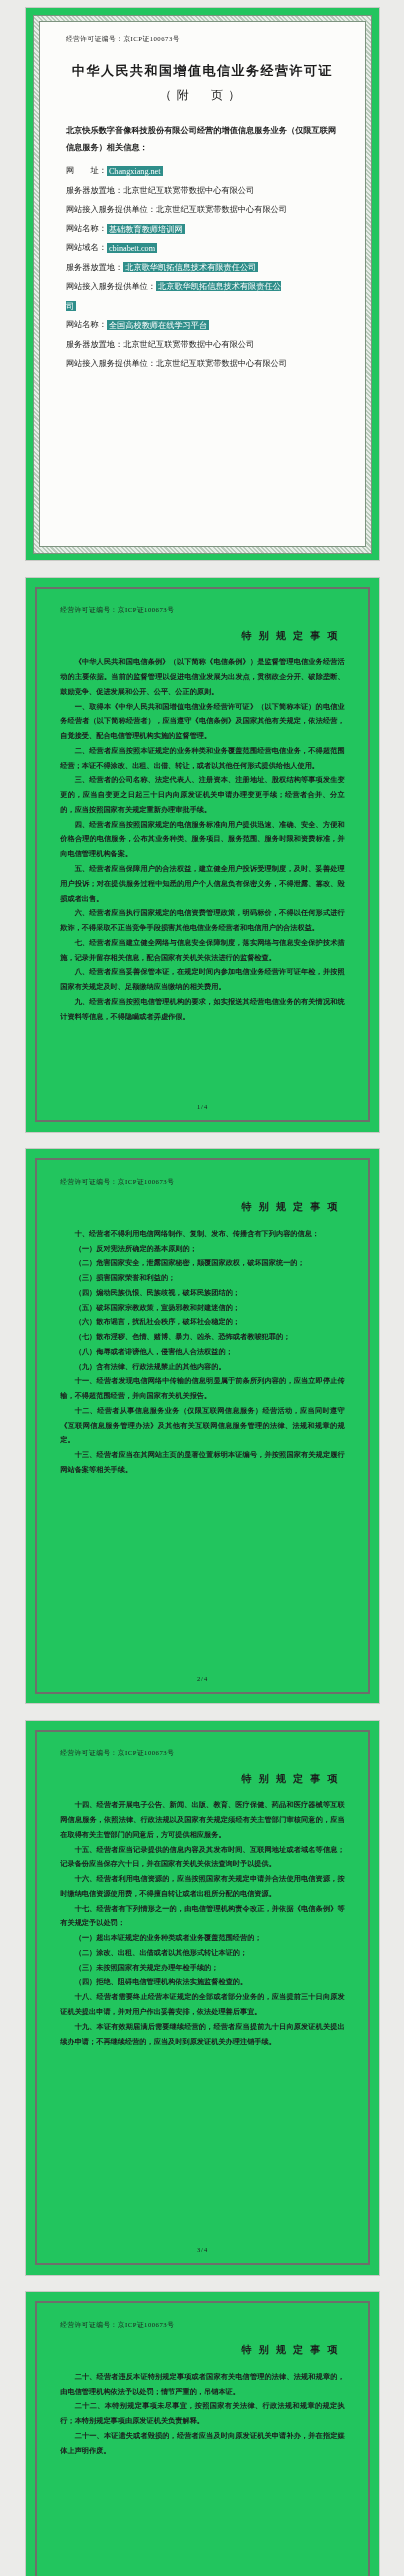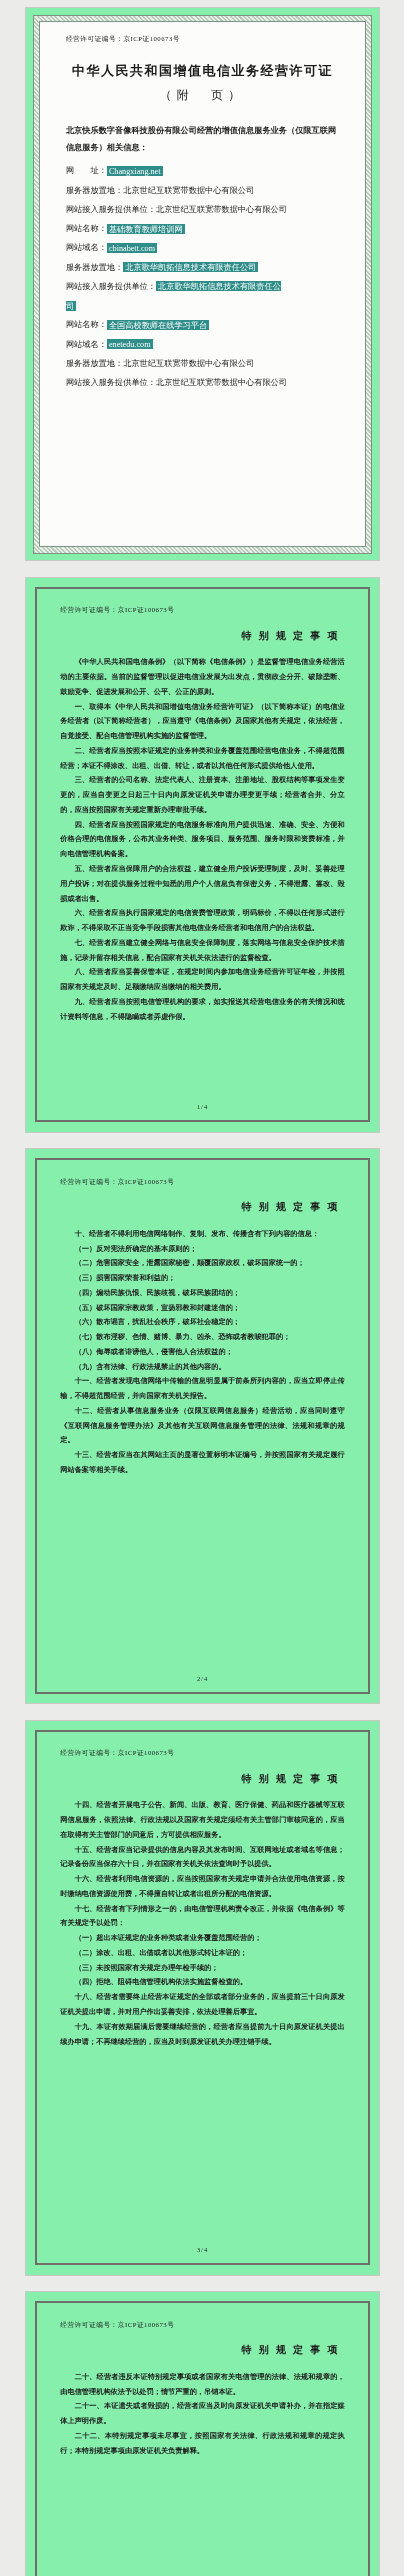--- a/index.html
+++ b/index.html
@@ -9,21 +9,21 @@
     background: #ebebe9;
     font-family: "Liberation Serif", "DejaVu Serif", serif;
     color: #1c1c1c;
   }
   .canvas { padding: 7.2px 0 9.3px; }
 
   
   .sheet {
     width: 355px;
     margin: 0 auto 15.5px;
-    background: #86efac;
+    background: #22c55e;
     border: 0.5px solid #c9c9c5;
     position: relative;
   }
   .sheet:last-child { margin-bottom: 0; }
 
   
   .cert-sheet { height: 554px; }
   .cert-frame {
     position: absolute;
     inset: 6.7px;
@@ -120,21 +120,20 @@
         <p class="cert-intro">北京快乐数字音像科技股份有限公司经营的增值信息服务业务（仅限互联网信息服务）相关信息：</p>
         <div class="cert-lines">
             <div class="info-line"><span class="info-label">网　　址：</span><span class="info-value hl">Changxiang.net</span></div>
             <div class="info-line"><span class="info-label">服务器放置地：</span><span class="info-value">北京世纪互联宽带数据中心有限公司</span></div>
             <div class="info-line"><span class="info-label">网站接入服务提供单位：</span><span class="info-value">北京世纪互联宽带数据中心有限公司</span></div>
             <div class="info-line"><span class="info-label">网站名称：</span><span class="info-value hl">基础教育教师培训网</span></div>
             <div class="info-line"><span class="info-label">网站域名：</span><span class="info-value hl">cbinabett.com</span></div>
             <div class="info-line"><span class="info-label">服务器放置地：</span><span class="info-value hl">北京歌华凯拓信息技术有限责任公司</span></div>
             <div class="info-line"><span class="info-label">网站接入服务提供单位：</span><span class="info-value hl">北京歌华凯拓信息技术有限责任公司</span></div>
             <div class="info-line"><span class="info-label">网站名称：</span><span class="info-value hl">全国高校教师在线学习平台</span></div>
-            <div class="info-line"><span class="info-label">网站域名：</span><span class="info-value hl">enetedu.com</span></div>
             <div class="info-line"><span class="info-label">服务器放置地：</span><span class="info-value">北京世纪互联宽带数据中心有限公司</span></div>
             <div class="info-line"><span class="info-label">网站接入服务提供单位：</span><span class="info-value">北京世纪互联宽带数据中心有限公司</span></div>
           </div>
       </div>
     </div>
   </section>
 
   <section class="sheet prov-sheet">
     <div class="prov-frame">
       <div class="page-header"><span>经营许可证编号：</span><span>京ICP证100673号</span></div>
@@ -197,21 +196,21 @@
       <div class="page-no">3/4</div>
     </div>
   </section>
 
   <section class="sheet prov-sheet">
     <div class="prov-frame">
       <div class="page-header"><span>经营许可证编号：</span><span>京ICP证100673号</span></div>
       <h2 class="prov-title">特别规定事项</h2>
       <div class="prov-body">
           <p class="para">二十、经营者违反本证特别规定事项或者国家有关电信管理的法律、法规和规章的，由电信管理机构依法予以处罚；情节严重的，吊销本证。</p>
+          <p class="para">二十二、本特别规定事项未尽事宜，按照国家有关法律、行政法规和规章的规定执行；本特别规定事项由原发证机关负责解释。</p>
           <p class="para">二十一、本证遗失或者毁损的，经营者应当及时向原发证机关申请补办，并在指定媒体上声明作废。</p>
-          <p class="para">二十二、本特别规定事项未尽事宜，按照国家有关法律、行政法规和规章的规定执行；本特别规定事项由原发证机关负责解释。</p>
         </div>
 
     </div>
   </section>
 
 </div>
 
 
 </body></html>

